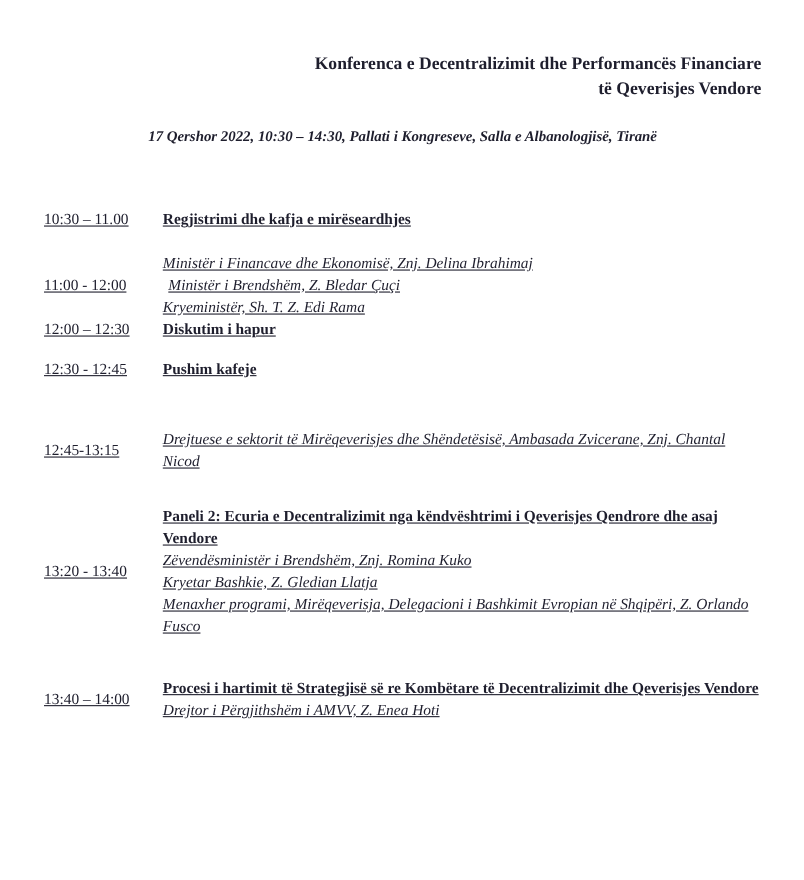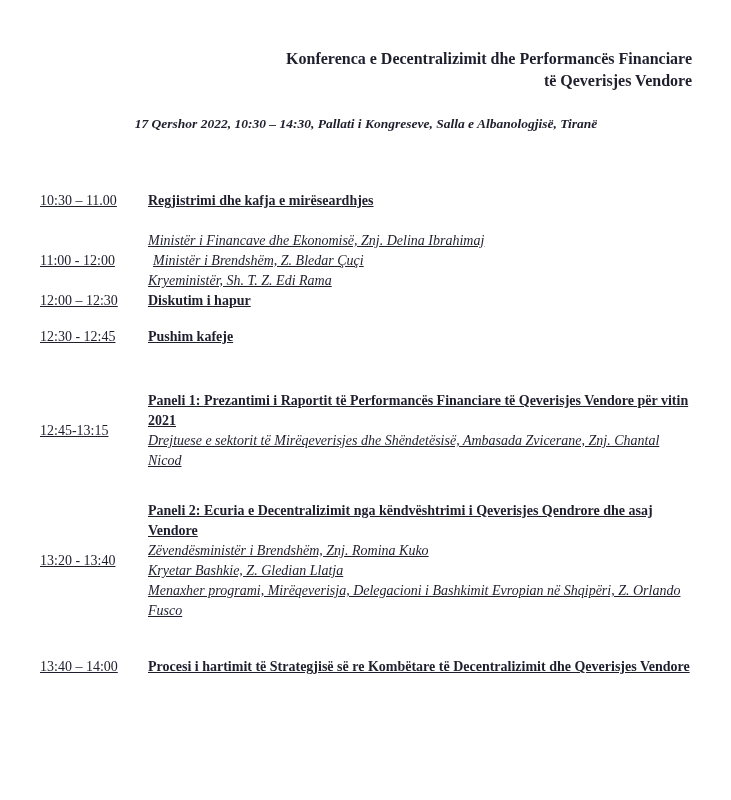--- a/index.html
+++ b/index.html
@@ -105,36 +105,36 @@
     <div class="item">
       <div class="time">12:30 - 12:45</div>
       <div class="content">
         <div class="item-title">Pushim kafeje</div>
       </div>
     </div>
 
     <div class="item">
       <div class="time">12:45-13:15</div>
       <div class="content">
-        <div class="item-title">Paneli 1: Prezantimi i Raportit të Performancës Financiare të Qeverisjes Vendore për vitin 2021</div>
         <div class="speaker">Drejtuese e sektorit të Mirëqeverisjes dhe Shëndetësisë, Ambasada Zvicerane, Znj. Chantal Nicod</div>
       </div>
     </div>
 
     <div class="item">
       <div class="time">13:20 - 13:40</div>
       <div class="content">
         <div class="item-title">Paneli 2: Ecuria e Decentralizimit nga këndvështrimi i Qeverisjes Qendrore dhe asaj Vendore</div>
         <div class="speaker">Zëvendësministër i Brendshëm, Znj. Romina Kuko</div>
         <div class="speaker">Kryetar Bashkie, Z. Gledian Llatja</div>
         <div class="speaker">Menaxher programi, Mirëqeverisja, Delegacioni i Bashkimit Evropian në Shqipëri, Z. Orlando Fusco</div>
       </div>
     </div>
 
     <div class="item">
       <div class="time">13:40 – 14:00</div>
       <div class="content">
         <div class="item-title justified">Procesi i hartimit të Strategjisë së re Kombëtare të Decentralizimit dhe Qeverisjes Vendore</div>
+        <div class="speaker">Drejtor i Përgjithshëm i AMVV, Z. Enea Hoti</div>
       </div>
     </div>
 
   </div>
 </div>
 
 </body></html>

